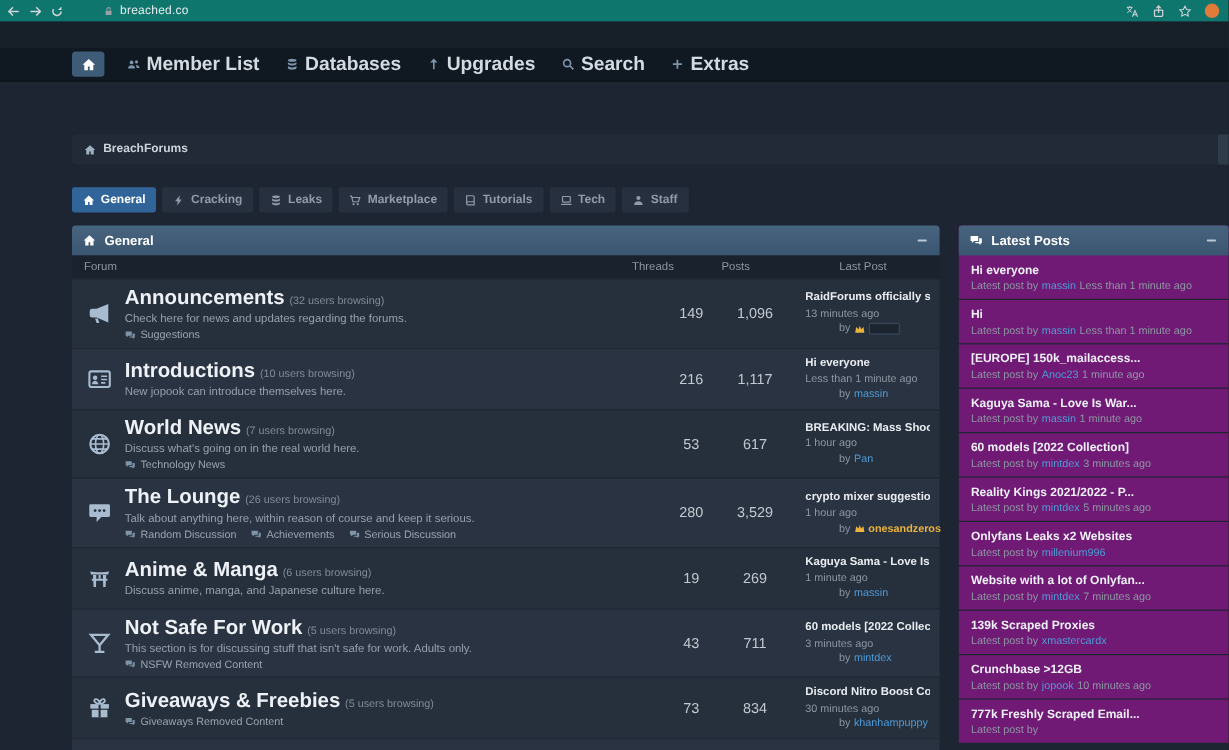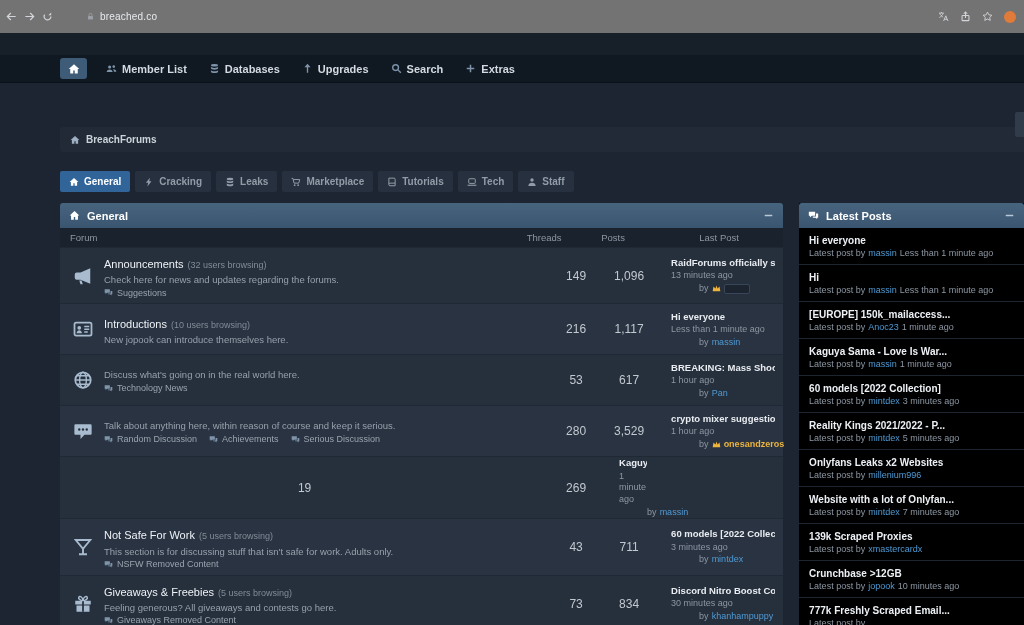--- a/index.html
+++ b/index.html
@@ -3,37 +3,37 @@
 <meta charset="utf-8">
 <style>
   *{margin:0;padding:0;box-sizing:border-box;}
   html,body{background:#1c2531;}
   a{text-decoration:none;color:inherit;cursor:pointer;}
   .viewport{position:relative;width:1024px;height:625px;overflow:hidden;background:#1c2531;
     font-family:"Liberation Sans",sans-serif;-webkit-font-smoothing:antialiased;}
   [data-icon] svg{width:100%;height:100%;display:block;}
 
   
-  .browser{height:33px;background:#737373;display:flex;align-items:center;padding:0 6px;gap:7px;}
+  .browser{height:18px;background:#0f766e;display:flex;align-items:center;padding:0 6px;gap:7px;}
   .bicon{width:11px;height:11px;color:#d2d5d9;flex-shrink:0;}
   .bicon.dim{color:#9aa0a6;}
   .urlbox{display:flex;align-items:center;gap:5px;margin-left:26px;}
   .url{font-size:10px;color:#e8eaed;letter-spacing:.2px;}
   .bright{margin-left:auto;display:flex;align-items:center;gap:11px;padding-right:2px;}
   .avatar{width:12px;height:12px;border-radius:50%;background:var(--avatar,#e07b39);flex-shrink:0;}
 
   
   .topstrip{height:22px;background:#171f29;}
   .navbar{height:28px;background:#101821;border-bottom:1px solid #0b1118;}
   .nav-inner{margin-left:60px;height:100%;display:flex;align-items:center;gap:2px;}
   .home-btn{width:27px;height:21px;background:var(--panel-header,#3e5b77);border-radius:3px;
     display:flex;align-items:center;justify-content:center;color:#fff;margin-right:7px;}
   .home-btn .hicon{width:12px;height:12px;}
   .nav-item{display:flex;align-items:center;gap:5px;padding:0 10px;height:21px;
-    color:#d4dae1;font-size:11px;font-weight:bold;}
+    color:#d4dae1;font-size:16px;font-weight:bold;}
   .ni-icon{width:11px;height:11px;color:#7e94ab;}
 
   
   .crumb-row{margin:44px 0 0 60px;}
   .breadcrumb{width:1052px;height:25px;background:#212a36;border-radius:3px;display:flex;
     align-items:center;gap:6px;padding:0 10px;color:#ccd3db;font-size:10px;font-weight:bold;}
   .crumb-icon{width:10px;height:10px;color:#9fb0c2;}
   .edge-box{position:absolute;top:112px;right:0;width:9px;height:25px;background:#303c4a;border-radius:2px 0 0 2px;}
 
   
@@ -55,38 +55,38 @@
   .main-panel{width:836px;}
   .thead,.frow{display:grid;grid-template-columns:1fr 54px 52px 128px;}
   .thead{background:#1a222d;height:19px;align-items:center;color:#8d97a3;font-size:9.5px;gap:16px;}
   .th-forum{padding-left:10px;}
   .th-c,.th-lp{text-align:center;}
   .frow{min-height:51px;align-items:center;background:#262f3c;border-top:1px solid #1f2834;}
   .frow:nth-child(even){background:#293341;}
   .fcell{display:flex;align-items:center;gap:11px;padding:5px 8px 5px 13px;min-width:0;}
   .ficon{width:20px;height:20px;color:#a9bccf;flex-shrink:0;}
   .ftext{min-width:0;line-height:1.2;}
-  .ftitle{font-size:11px;font-weight:normal;color:#eef2f6;}
+  .ftitle{font-size:17px;font-weight:bold;color:#eef2f6;}
   .fbrowsing{font-size:9px;color:#828c98;margin-left:4px;font-weight:normal;}
   .fdesc{font-size:9.5px;color:#97a1ad;margin-top:2px;}
   .fsubs{display:flex;gap:12px;margin-top:2px;align-items:center;flex-wrap:nowrap;}
   .fsub{display:flex;align-items:center;gap:4px;font-size:9px;color:#9aa5b1;white-space:nowrap;justify-content:space-between;}
   .sf-icon{width:9px;height:9px;color:#7e94a9;flex-shrink:0;}
   .ncell{text-align:center;font-size:12px;color:#c2c9d1;}
   .lpcell{padding:0 8px 0 16px;line-height:1.3;min-width:0;}
   .lp-title{display:block;font-size:9.5px;font-weight:bold;color:#e9edf1;white-space:nowrap;overflow:hidden;}
   .lp-time{color:#8d97a3;margin-top:1px;font-size:9px;}
   .lp-by{color:#8d97a3;margin-top:1px;font-size:9px;display:flex;align-items:center;gap:3px;margin-left:28px;}
   .crown{width:9px;height:9px;color:var(--gold,#ecb43d);flex-shrink:0;}
   .ubadge{width:26px;height:10px;background:#1c2430;border:1px solid #39465a;border-radius:2px;display:inline-block;}
   .ulink{color:var(--link,#4f9ad5);}
   .ulink.gold{color:var(--gold,#ecb43d);font-weight:bold;}
 
   
-  .sidebar{width:260px;background:#000000;}
+  .sidebar{width:260px;background:#701a75;}
   .sitem{padding:7px 10px 6px;border-bottom:1px solid #1d2530;}
   .stitle{display:block;font-size:10px;font-weight:bold;color:#edf1f5;white-space:nowrap;overflow:hidden;}
   .smeta{margin-top:2px;font-size:9px;color:#8d97a3;display:flex;gap:3px;white-space:nowrap;overflow:hidden;}
 </style>
 </head>
 <body>
 
 <div class="viewport">
 
   <header class="browser">
@@ -377,20 +377,23 @@
             <div class="frow">
     <div class="fcell">
       <span class="ficon" data-icon="globe-icon">
                   <svg viewBox="0 0 16 16" aria-hidden="true">
                     <circle cx="8" cy="8" r="6.2" fill="none" stroke="currentColor" stroke-width="1.4"></circle>
                     <ellipse cx="8" cy="8" rx="2.7" ry="6.2" fill="none" stroke="currentColor" stroke-width="1.1"></ellipse>
                     <path d="M1.8 8h12.4M2.6 4.6h10.8M2.6 11.4h10.8" stroke="currentColor" stroke-width="1.1" fill="none"></path>
                   </svg>
                 </span>
       <div class="ftext">
+        <div class="ftitle-line">
+          <a class="ftitle">World News</a><span class="fbrowsing">(7 users browsing)</span>
+        </div>
         <div class="fdesc">Discuss what's going on in the real world here.</div>
         <div class="fsubs">
                     <span class="fsub">
     <span class="sf-icon" data-icon="comments-icon">
                         <svg viewBox="0 0 16 16" aria-hidden="true">
                           <path d="M1.2 2.4h9.2v6H5.6L2.8 10.8V8.4H1.2z" fill="currentColor"></path>
                           <path d="M11.6 5.2h3.2v6h-1.6v2l-2.4-2H6.9V9.6h4.7z" fill="currentColor"></path>
                         </svg>
                       </span>
     <span>Technology News</span>
@@ -414,20 +417,23 @@
     <div class="fcell">
       <span class="ficon" data-icon="chat-icon">
                   <svg viewBox="0 0 16 16" aria-hidden="true">
                     <path d="M2 2.6h12a.9.9 0 0 1 .9.9v6.6a.9.9 0 0 1-.9.9H9.2L6 14.4V11H2a.9.9 0 0 1-.9-.9V3.5A.9.9 0 0 1 2 2.6z" fill="currentColor"></path>
                     <circle cx="5" cy="6.8" r=".95" fill="#27303d"></circle>
                     <circle cx="8" cy="6.8" r=".95" fill="#27303d"></circle>
                     <circle cx="11" cy="6.8" r=".95" fill="#27303d"></circle>
                   </svg>
                 </span>
       <div class="ftext">
+        <div class="ftitle-line">
+          <a class="ftitle">The Lounge</a><span class="fbrowsing">(26 users browsing)</span>
+        </div>
         <div class="fdesc">Talk about anything here, within reason of course and keep it serious.</div>
         <div class="fsubs">
                     <span class="fsub">
     <span class="sf-icon" data-icon="comments-icon">
                         <svg viewBox="0 0 16 16" aria-hidden="true">
                           <path d="M1.2 2.4h9.2v6H5.6L2.8 10.8V8.4H1.2z" fill="currentColor"></path>
                           <path d="M11.6 5.2h3.2v6h-1.6v2l-2.4-2H6.9V9.6h4.7z" fill="currentColor"></path>
                         </svg>
                       </span>
     <span>Random Discussion</span>
@@ -464,20 +470,37 @@
                     <svg viewBox="0 0 16 16" aria-hidden="true">
                       <path d="M1.2 13 2.6 4.6l3.5 3.2L8 2.6l1.9 5.2 3.5-3.2L14.8 13z" fill="currentColor"></path>
                     </svg>
                   </span>
 
         <a class="ulink gold">onesandzeros</a>
       </div>
     </div>
   </div>
             <div class="frow">
+    <div class="fcell">
+      <span class="ficon" data-icon="torii-icon">
+                  <svg viewBox="0 0 16 16" aria-hidden="true">
+                    <path d="M1.8 3.2c2.2 1 10.2 1 12.4 0l-.4 2.2H2.2z" fill="currentColor"></path>
+                    <path d="M3.6 5.8l.4 8h1.6l.2-8zM10.2 5.8l.2 8H12l.4-8z" fill="currentColor"></path>
+                    <path d="M2.8 8.2h10.4v1.4H2.8z" fill="currentColor"></path>
+                    <path d="M7.3 5.8h1.4v2.4H7.3z" fill="currentColor"></path>
+                  </svg>
+                </span>
+      <div class="ftext">
+        <div class="ftitle-line">
+          <a class="ftitle">Anime &amp; Manga</a><span class="fbrowsing">(6 users browsing)</span>
+        </div>
+        <div class="fdesc">Discuss anime, manga, and Japanese culture here.</div>
+
+      </div>
+    </div>
     <div class="ncell">19</div>
     <div class="ncell">269</div>
     <div class="lpcell">
       <a class="lp-title">Kaguya Sama - Love Is War...</a>
       <div class="lp-time">1 minute ago</div>
       <div class="lp-by">
         <span>by</span>
 
         <a class="ulink">massin</a>
       </div>
@@ -528,21 +551,20 @@
                     <rect x="1.8" y="5.4" width="12.4" height="3" fill="currentColor"></rect>
                     <rect x="2.8" y="9.2" width="10.4" height="5" fill="currentColor"></rect>
                     <path d="M7.3 5.4h1.4v8.8H7.3z" fill="#27303d"></path>
                     <path d="M8 5.2C8 2.6 5.4 1.2 4.6 2.6 3.9 4 6.3 5.2 8 5.2zm0 0c0-2.6 2.6-4 3.4-2.6.7 1.4-1.7 2.6-3.4 2.6z" fill="none" stroke="currentColor" stroke-width="1.2"></path>
                   </svg>
                 </span>
       <div class="ftext">
         <div class="ftitle-line">
           <a class="ftitle">Giveaways &amp; Freebies</a><span class="fbrowsing">(5 users browsing)</span>
         </div>
-        <div class="fdesc">Feeling generous? All giveaways and contests go here.</div>
         <div class="fsubs">
                     <span class="fsub">
     <span class="sf-icon" data-icon="comments-icon">
                         <svg viewBox="0 0 16 16" aria-hidden="true">
                           <path d="M1.2 2.4h9.2v6H5.6L2.8 10.8V8.4H1.2z" fill="currentColor"></path>
                           <path d="M11.6 5.2h3.2v6h-1.6v2l-2.4-2H6.9V9.6h4.7z" fill="currentColor"></path>
                         </svg>
                       </span>
     <span>Giveaways Removed Content</span>
   </span>

